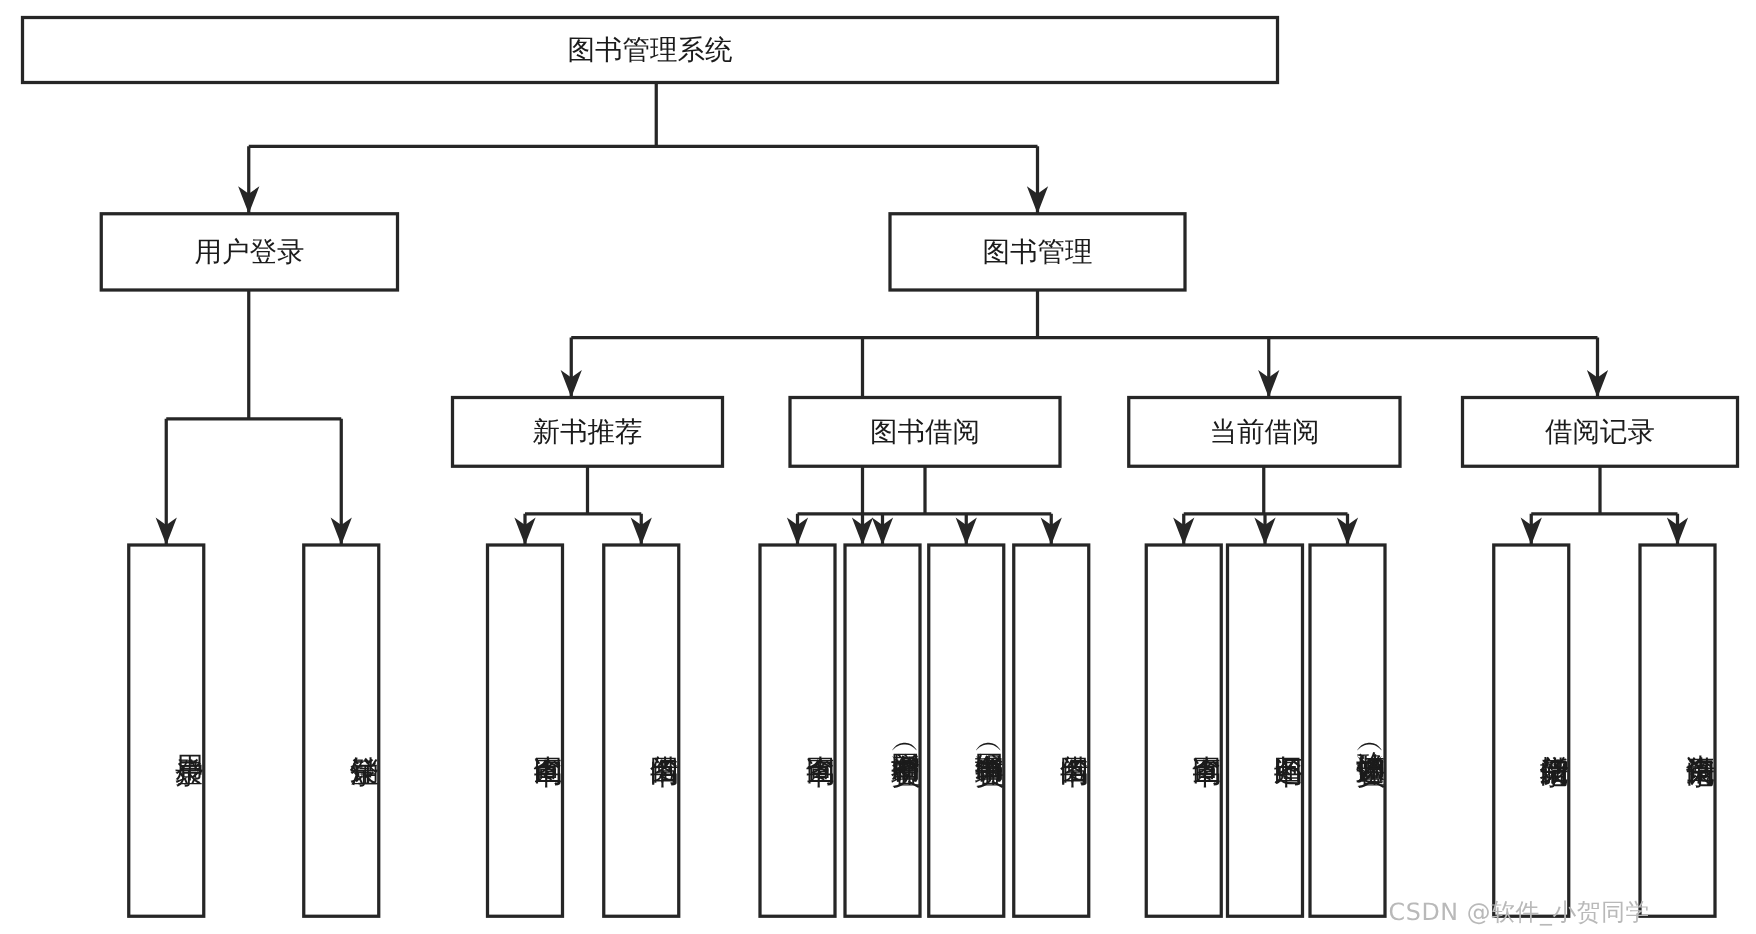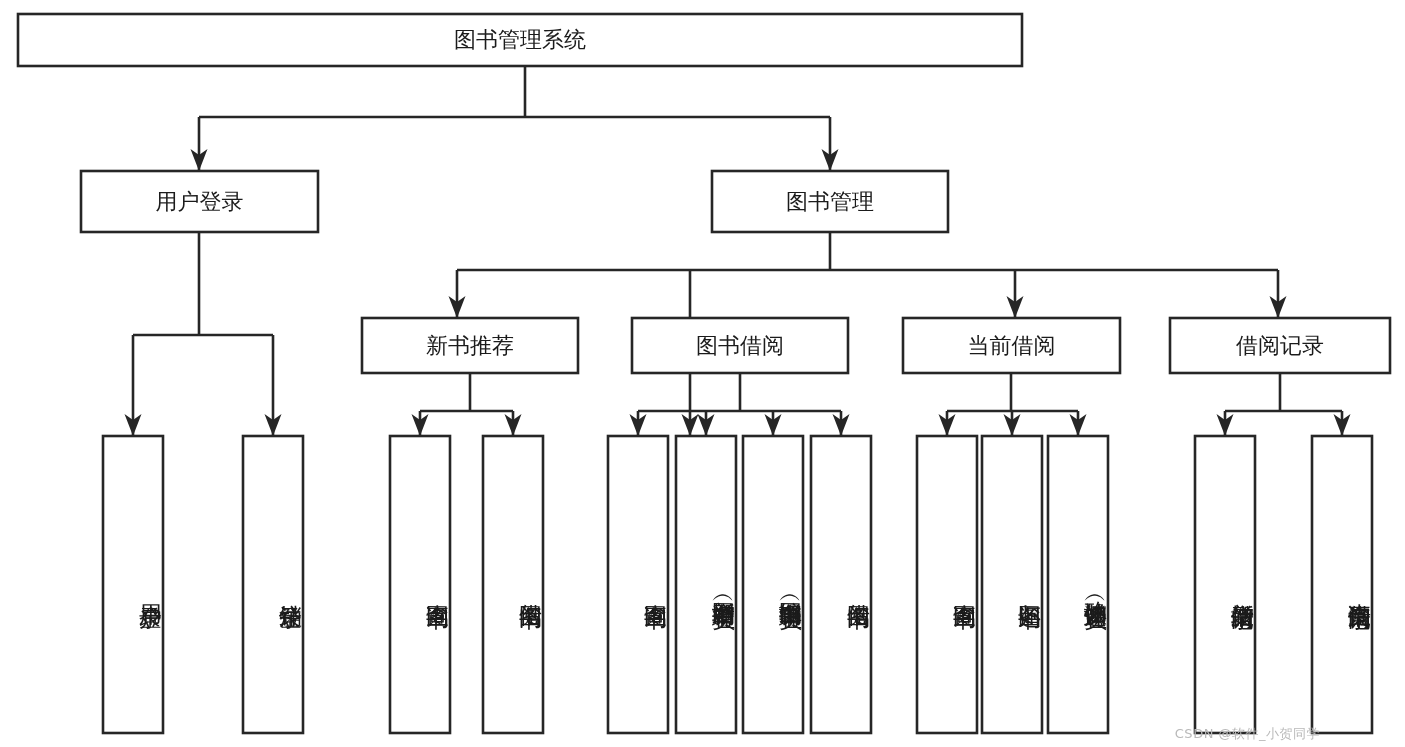--- a/index.html
+++ b/index.html
@@ -64,21 +64,21 @@
     justify-content: center;
     white-space: nowrap;
     pointer-events: none;
     user-select: none;
   }
   .watermark {
     position: absolute;
     right: 8px;
     bottom: 4px;
     font-family: "DejaVu Sans", "Liberation Sans", sans-serif;
-    font-size: 13px;
+    font-size: 19px;
     color: #b9b9b9;
     letter-spacing: 0.5px;
     user-select: none;
   }
 </style>
 </head>
 <body>
 
 <div id="diagram-root">
 

